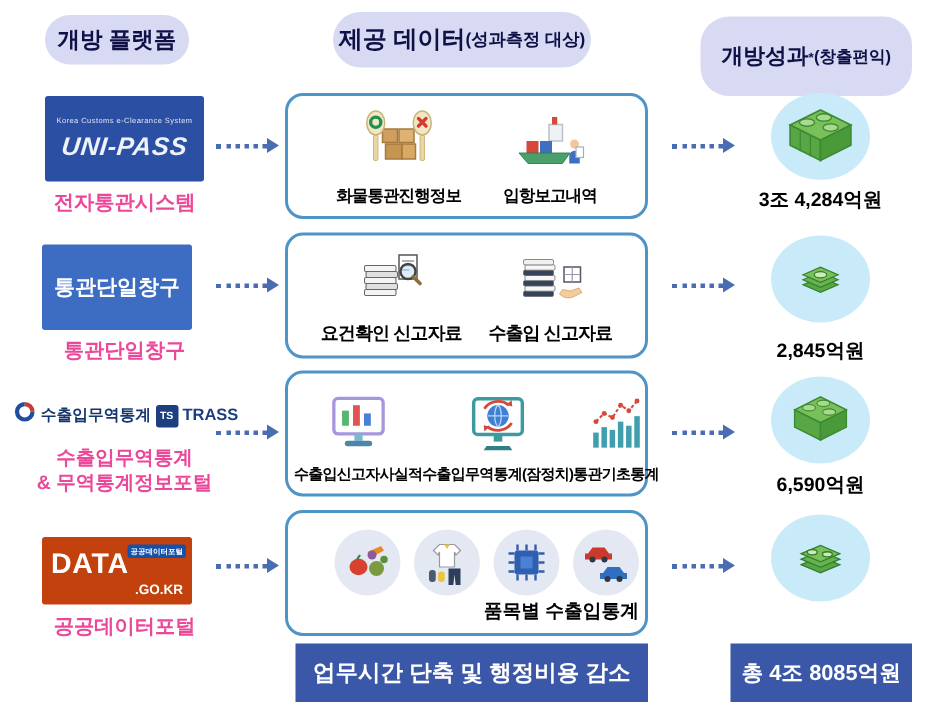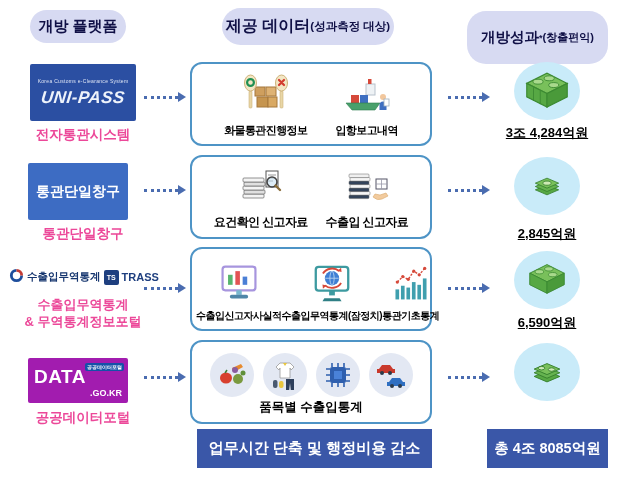--- a/index.html
+++ b/index.html
@@ -30,21 +30,21 @@
   #label-p1{top:126px;}
   #label-p2{top:225px;}
   #label-p3{top:296px;line-height:17px;font-size:13px;white-space:normal;}
   #label-p4{top:409px;}
   .trass-row{position:absolute;left:4px;top:264px;width:160px;height:26px;display:flex;align-items:center;
              justify-content:center;gap:3px;}
   .trass-row .ktext{font-size:10.5px;font-weight:800;color:#15356e;white-space:nowrap;}
   .ts-badge{width:15px;height:15px;background:#1e3f7f;border-radius:2px;color:#fff;font-size:7px;
             font-weight:bold;display:flex;align-items:center;justify-content:center;flex:0 0 auto;}
   .trass-row .ttext{font-size:11px;font-weight:800;color:#1e3f7f;}
-  #logo-data{left:28px;top:358px;width:100px;height:45px;background:#a21caf;border-radius:2px;position:absolute;}
+  #logo-data{left:28px;top:358px;width:100px;height:45px;background:#c2410c;border-radius:2px;position:absolute;}
   #logo-data .dmain{position:absolute;left:6px;top:8px;font-size:19px;font-weight:800;color:#fff;letter-spacing:.5px;}
   #logo-data .dsuffix{position:absolute;right:6px;bottom:5px;font-size:9px;font-weight:bold;color:#fff;}
   #logo-data .dbadge{position:absolute;right:4px;top:5px;background:#1451a8;color:#fff;font-size:5px;
                      padding:1px 2px;border-radius:2px;font-weight:bold;}
 
   
   .databox{position:absolute;left:190px;width:242px;height:84px;border:2px solid #4e94c6;border-radius:12px;
            background:#fff;box-sizing:border-box;display:flex;align-items:flex-end;
            justify-content:space-evenly;padding:4px 4px 6px 4px;}
   .db-item{display:flex;flex-direction:column;align-items:center;gap:1px;}
@@ -59,21 +59,21 @@
   
   .arrow{position:absolute;display:flex;align-items:center;height:10px;}
   .arrow .line{border-top:3px dotted #4a6cb0;width:34px;}
   .arrow .head{width:0;height:0;border-top:5px solid transparent;border-bottom:5px solid transparent;
                border-left:8px solid #4a6cb0;}
 
   
   .oval{position:absolute;left:514px;width:66px;height:58px;background:#c9ebf9;border-radius:50%;
         display:flex;align-items:center;justify-content:center;}
   .outcome-label{position:absolute;left:477px;width:140px;text-align:center;font-size:13px;
-                 font-weight:bold;color:#000;white-space:nowrap;text-decoration:underline;}
+                 font-weight:bold;color:#000;white-space:nowrap;}
 
   
   .bluebox{position:absolute;background:#3a57a8;color:#fff;font-weight:bold;display:flex;
            align-items:center;justify-content:center;white-space:nowrap;}
   #footer-process{left:197px;top:429px;width:235px;height:39px;font-size:15px;}
   #footer-total{left:487px;top:429px;width:121px;height:39px;font-size:14.5px;}
 </style>
 </head>
 <body>
 
@@ -267,21 +267,21 @@
             <circle cx="26" cy="10" r="1.8"></circle>
               <circle cx="32" cy="14" r="1.8"></circle>
               <circle cx="38" cy="7" r="1.8"></circle>
           </g>
         </svg>
       </span>
       <span class="db-label">통관기초통계</span>
     </div>
   </div>
 
-  <div class="databox" id="databox-4" style="top:340px;">
+  <div class="databox" id="databox-4" style="top:340px;align-items:flex-end;">
     <div class="circle-row">
       <span class="cat-circle">
         <svg width="32" height="32" viewBox="0 0 32 32">
           <path d="M16 9l9-4 2 3-9 5z" fill="#e78a2e"></path>
           <circle cx="19" cy="11" r="3" fill="#8a5c9e"></circle>
           <ellipse cx="10" cy="19" rx="6" ry="5.5" fill="#d8402f"></ellipse>
           <path d="M9 14l2-3" stroke="#3f7f36" stroke-width="1.5"></path>
           <circle cx="22" cy="20" r="5" fill="#7a9a3f"></circle>
           <circle cx="27" cy="14" r="2.5" fill="#5f8f3a"></circle>
         </svg>

